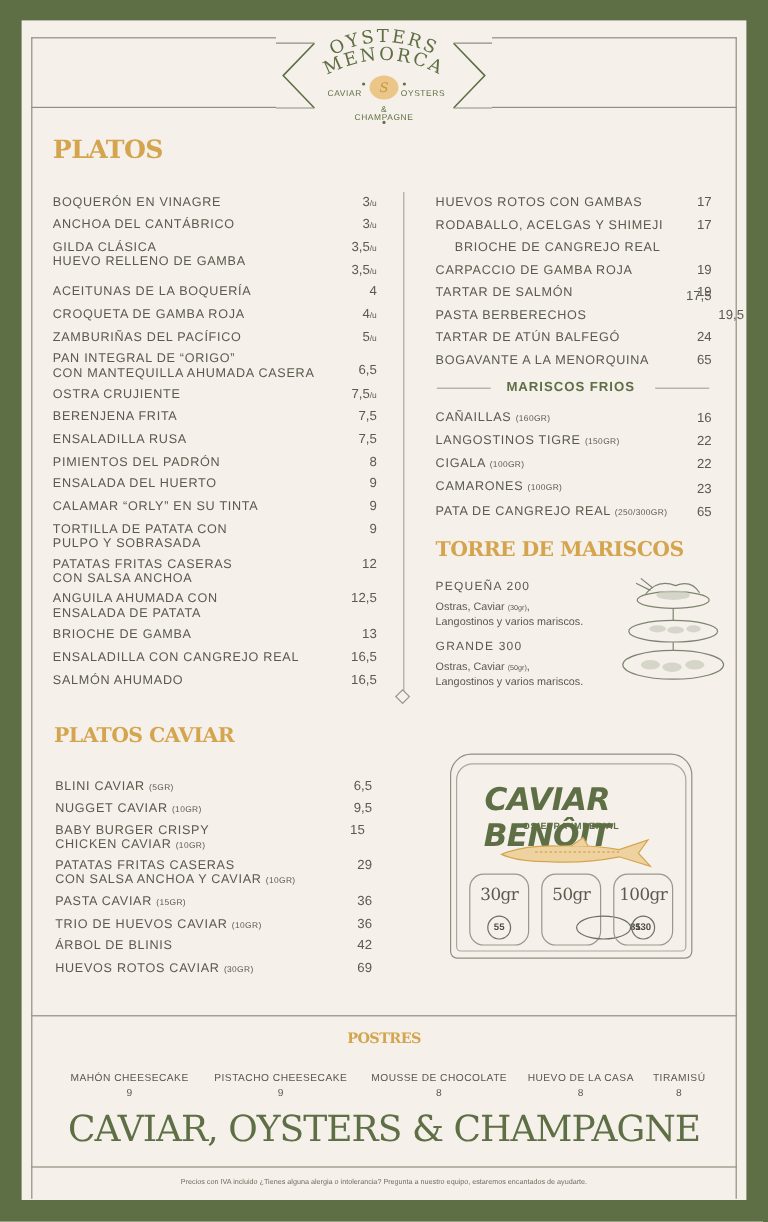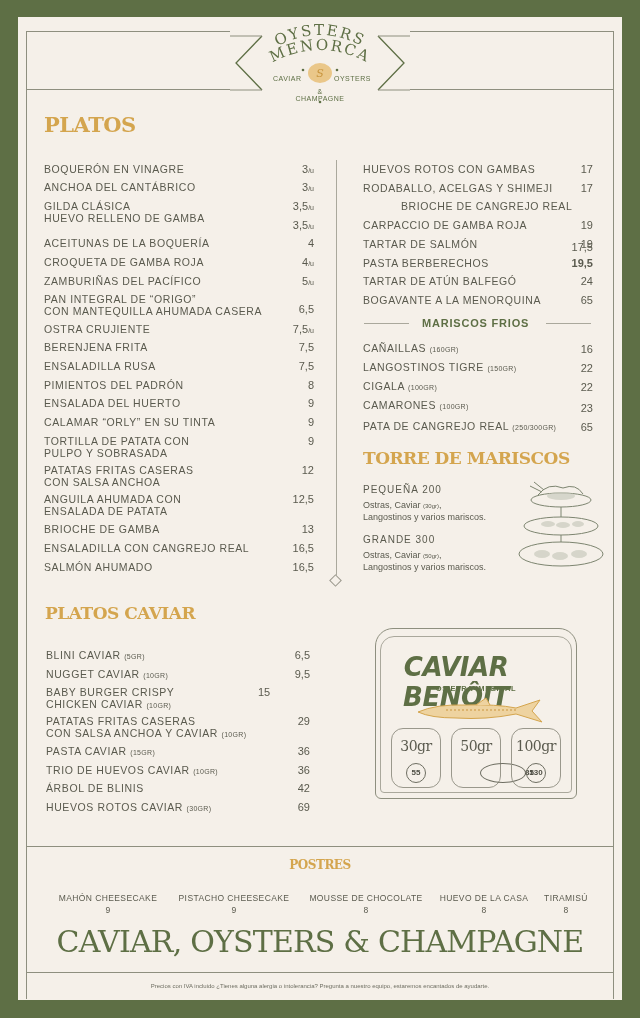--- a/index.html
+++ b/index.html
@@ -120,28 +120,28 @@
     <div class="item" style="left:44px; top:542px;"><span>ENSALADILLA CON CANGREJO REAL</span></div>
     <div class="price" style="left:254px; top:542px;"><span>16,5</span><span class="u"></span></div>
     <div class="item" style="left:44px; top:561px;"><span>SALMÓN AHUMADO</span></div>
     <div class="price" style="left:254px; top:561px;"><span>16,5</span><span class="u"></span></div>
   </div>
 <div id="platos-right">
     <div class="item" style="left:363px; top:163px;">HUEVOS ROTOS CON GAMBAS</div>
     <div class="price" style="left:533px; top:163px;">17</div>
     <div class="item" style="left:363px; top:181.7px;">RODABALLO, ACELGAS Y SHIMEJI</div>
     <div class="price" style="left:533px; top:181.7px;">17</div>
-    <div class="item" style="left:367px; top:200.4px;padding-left:34px;">BRIOCHE DE CANGREJO REAL</div>
+    <div class="item" style="left:345px; top:200.4px;padding-left:34px;">BRIOCHE DE CANGREJO REAL</div>
     <div class="price" style="left:533px; top:200.4px;margin-top:41px;">17,5</div>
     <div class="item" style="left:363px; top:219.1px;">CARPACCIO DE GAMBA ROJA</div>
     <div class="price" style="left:533px; top:219.1px;">19</div>
     <div class="item" style="left:363px; top:237.8px;">TARTAR DE SALMÓN</div>
     <div class="price" style="left:533px; top:237.8px;">19</div>
     <div class="item" style="left:363px; top:256.5px;">PASTA BERBERECHOS</div>
-    <div class="price" style="left:533px; top:256.5px;font-weight:bold;">19,5</div>
+    <div class="price" style="left:560px; top:256.5px;">19,5</div>
     <div class="item" style="left:363px; top:275.2px;">TARTAR DE ATÚN BALFEGÓ</div>
     <div class="price" style="left:533px; top:275.2px;">24</div>
     <div class="item" style="left:363px; top:293.9px;">BOGAVANTE A LA MENORQUINA</div>
     <div class="price" style="left:533px; top:293.9px;">65</div>
   </div>
 
 <div class="dash" style="left:364px; top:323px; width:45px;"></div>
 <div class="sub-head" style="left:422px; top:317px;">MARISCOS FRIOS</div>
 <div class="dash" style="left:546px; top:323px; width:45px;"></div>
 <div id="mariscos">
@@ -190,21 +190,21 @@
   </g>
 </svg>
 
 <div class="section-title" style="left:45px; top:603px; font-size:17px;">PLATOS CAVIAR</div>
 <div id="caviar-list">
     <div class="item" style="left:46px; top:649px;"><span>BLINI CAVIAR</span> <span class="small">(5GR)</span></div>
     <div class="price" style="left:250px; top:649px;">6,5</div>
     <div class="item" style="left:46px; top:668px;"><span>NUGGET CAVIAR</span> <span class="small">(10GR)</span></div>
     <div class="price" style="left:250px; top:668px;">9,5</div>
     <div class="item" style="left:46px; top:686px;"><span>BABY BURGER CRISPY</span><br><span>CHICKEN CAVIAR</span> <span class="small">(10GR)</span></div>
-    <div class="price" style="left:234px; top:686px;text-align:center;">15</div>
+    <div class="price" style="left:244px; top:686px;">15</div>
     <div class="item" style="left:46px; top:715px;"><span>PATATAS FRITAS CASERAS</span><br><span>CON SALSA ANCHOA Y CAVIAR</span> <span class="small">(10GR)</span></div>
     <div class="price" style="left:250px; top:715px;">29</div>
     <div class="item" style="left:46px; top:745px;"><span>PASTA CAVIAR</span> <span class="small">(15GR)</span></div>
     <div class="price" style="left:250px; top:745px;">36</div>
     <div class="item" style="left:46px; top:764px;"><span>TRIO DE HUEVOS CAVIAR</span> <span class="small">(10GR)</span></div>
     <div class="price" style="left:250px; top:764px;">36</div>
     <div class="item" style="left:46px; top:782px;"><span>ÁRBOL DE BLINIS</span> <span class="small"></span></div>
     <div class="price" style="left:250px; top:782px;">42</div>
     <div class="item" style="left:46px; top:801px;"><span>HUEVOS ROTOS CAVIAR</span> <span class="small">(30GR)</span></div>
     <div class="price" style="left:250px; top:801px;">69</div>

